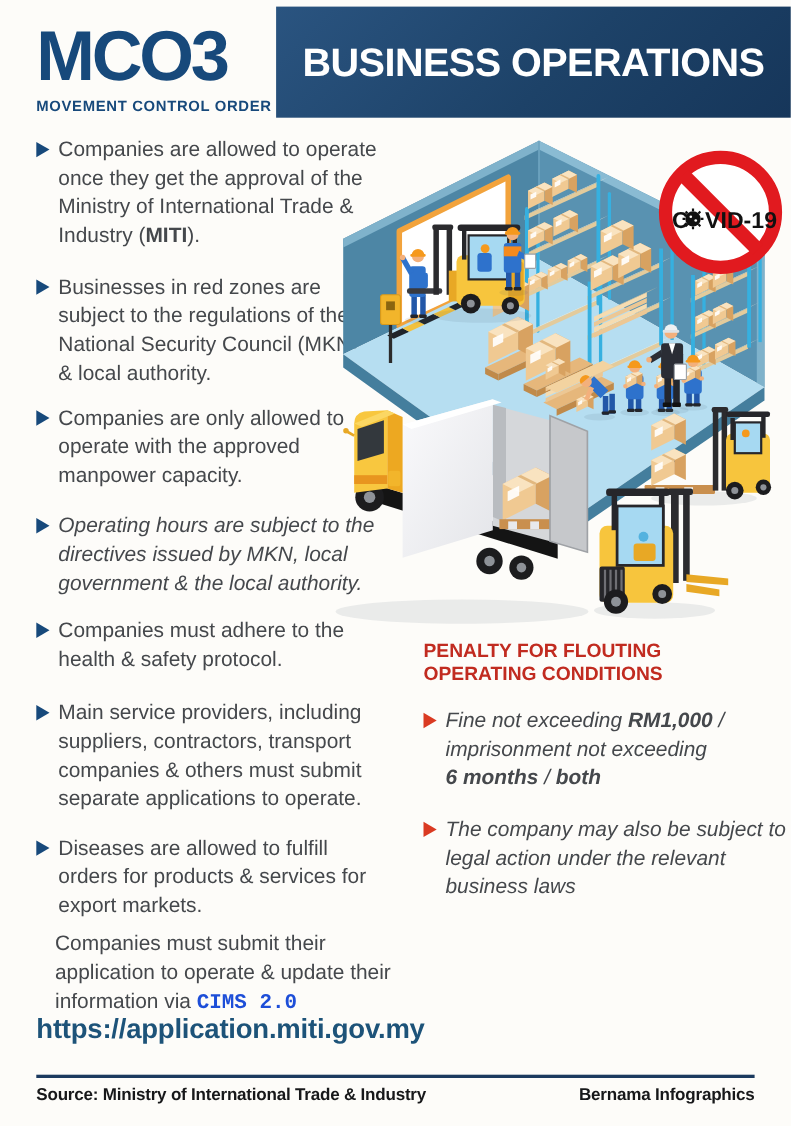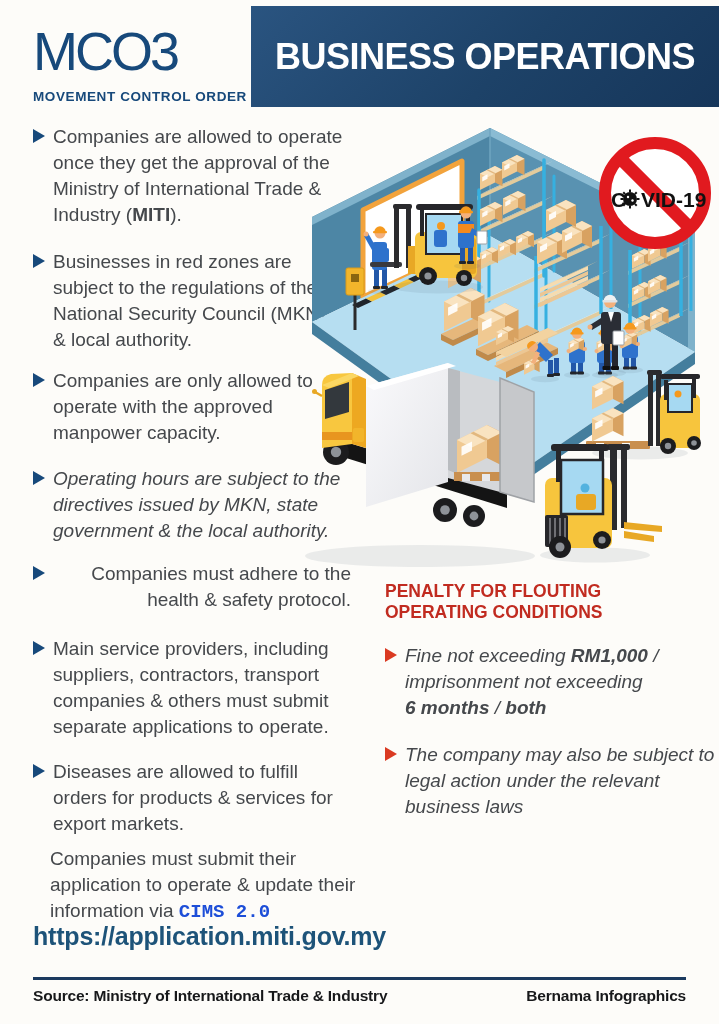--- a/index.html
+++ b/index.html
@@ -1,34 +1,34 @@
 <!DOCTYPE html>
 <html><head>
 <meta charset="utf-8">
 <style>
   html,body{margin:0;padding:0;}
   .page{position:relative;width:719px;height:1024px;background:#fdfcf9;overflow:hidden;
         font-family:"Liberation Sans", sans-serif;}
   
   .logo{position:absolute;left:33px;top:16px;width:215px;color:#17497b;}
-  .logo-title{font-size:54px;font-weight:normal;letter-spacing:-3px;line-height:70px;}
+  .logo-title{font-size:64px;font-weight:bold;letter-spacing:-3px;line-height:70px;}
   .logo-sub{font-size:13.5px;font-weight:bold;letter-spacing:0.6px;margin-top:3px;white-space:nowrap;}
   .banner{position:absolute;left:251px;top:6px;width:468px;height:101px;
           background:linear-gradient(135deg,#2a5480 0%,#1d4268 55%,#16365a 100%);}
   .banner-title{color:#ffffff;font-size:36px;font-weight:bold;letter-spacing:-0.5px;
           line-height:101px;padding-left:24px;white-space:nowrap;border-radius:17px;}
   
   .left-bullets{position:absolute;left:33px;top:0;width:318px;}
   .bullet{position:relative;padding-left:20px;font-size:19px;line-height:26px;color:#45484c;}
   .left-bullets .bullet{position:absolute;left:0;width:298px;}
   .left-bullets .bullet:nth-child(1){top:124px;}
   .left-bullets .bullet:nth-child(2){top:249px;}
   .left-bullets .bullet:nth-child(3){top:368px;}
   .left-bullets .bullet:nth-child(4){top:466px;font-style:italic;}
-  .left-bullets .bullet:nth-child(5){top:561px;text-align:right;}
+  .left-bullets .bullet:nth-child(5){top:561px;}
   .left-bullets .bullet:nth-child(6){top:636px;}
   .left-bullets .bullet:nth-child(7){top:759px;}
   .tri{position:absolute;left:0;top:5px;width:0;height:0;
        border-left:12px solid #17497b;border-top:7.5px solid transparent;border-bottom:7.5px solid transparent;}
   .tri.red{border-left-color:#da3a22;}
   .b{font-weight:bold;}
   .navy{color:#1d4ed8;font-weight:bold;font-family:Liberation Mono, monospace;}
   .note{position:absolute;left:50px;top:846px;width:330px;font-size:19px;line-height:26px;color:#45484c;}
   .url{position:absolute;left:33px;top:922px;font-size:25px;font-weight:bold;color:#1d5379;letter-spacing:-0.2px;}
   
@@ -54,21 +54,21 @@
     <div class="logo-sub">MOVEMENT CONTROL ORDER 3</div>
   </div>
   <div class="banner">
     <div class="banner-title">BUSINESS OPERATIONS</div>
   </div>
 
   <div class="left-bullets">
       <div class="bullet"><span class="tri"></span><span><span>Companies are allowed to operate</span><br><span>once they get the approval of the</span><br><span>Ministry of International Trade &amp;</span><br><span>Industry (</span><span class="b">MITI</span><span>).</span></span></div>
       <div class="bullet"><span class="tri"></span><span><span>Businesses in red zones are</span><br><span>subject to the regulations of the</span><br><span>National Security Council (MKN)</span><br><span>&amp; local authority.</span></span></div>
       <div class="bullet"><span class="tri"></span><span><span>Companies are only allowed to</span><br><span>operate with the approved</span><br><span>manpower capacity.</span></span></div>
-      <div class="bullet"><span class="tri"></span><span><span>Operating hours are subject to the</span><br><span>directives issued by  MKN, state</span><br><span>government &amp; the local authority.</span></span></div>
+      <div class="bullet"><span class="tri"></span><span><span>Operating hours are subject to the</span><br><span>directives issued by  MKN, local</span><br><span>government &amp; the local authority.</span></span></div>
       <div class="bullet"><span class="tri"></span><span><span>Companies must adhere to the</span><br><span>health &amp; safety protocol.</span></span></div>
       <div class="bullet"><span class="tri"></span><span><span>Main service providers, including</span><br><span>suppliers, contractors, transport</span><br><span>companies &amp; others must submit</span><br><span>separate applications to operate.</span></span></div>
       <div class="bullet"><span class="tri"></span><span><span>Diseases are allowed to fulfill</span><br><span>orders for products &amp; services for</span><br><span>export markets.</span></span></div>
     </div>
 
   <div class="note"><span>Companies must submit their</span><br><span>application to operate &amp; update their</span><br><span>information via </span><span class="b navy">CIMS 2.0</span></div>
   <div class="url">https://application.miti.gov.my</div>
 
   <div class="penalty">
     <div class="penalty-heading">PENALTY FOR FLOUTING OPERATING CONDITIONS</div>

